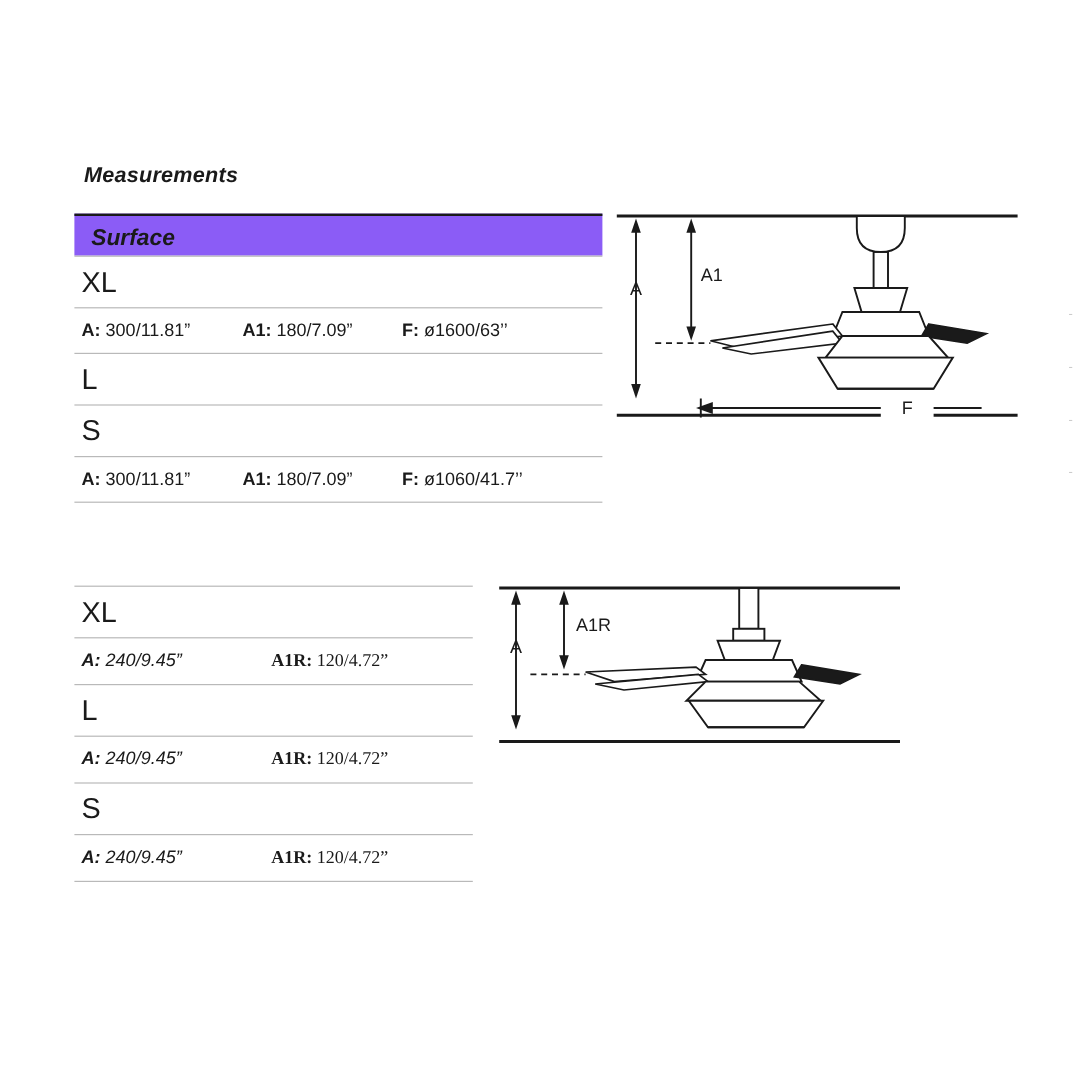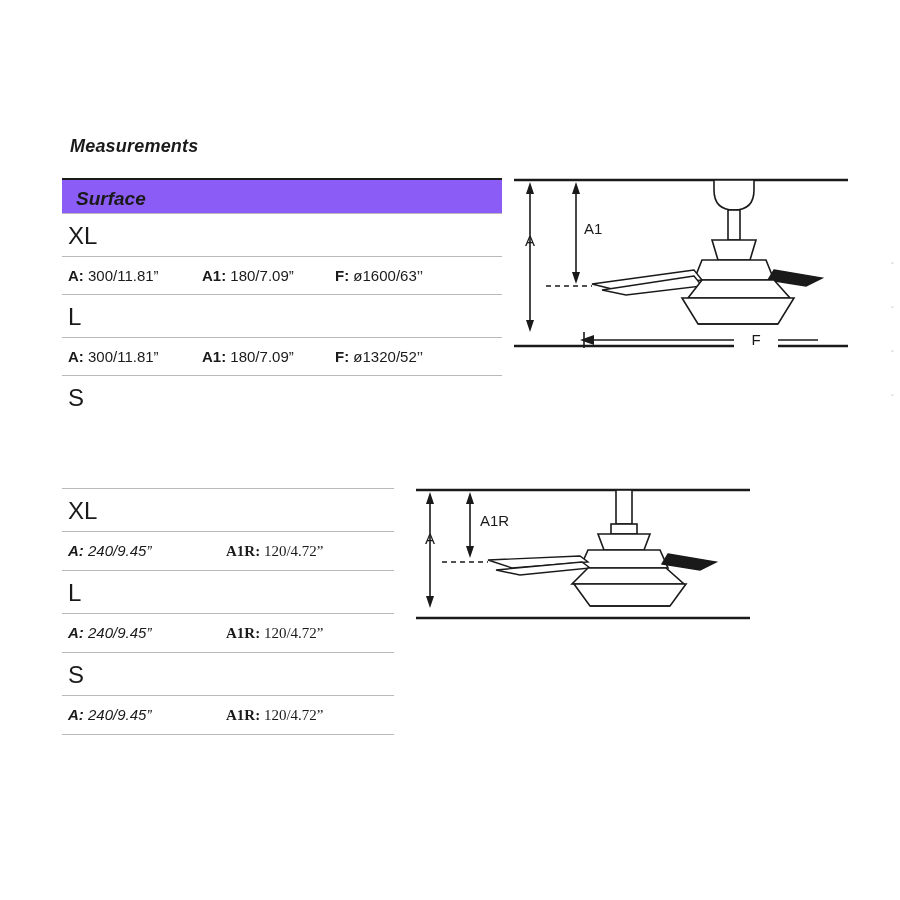--- a/index.html
+++ b/index.html
@@ -109,25 +109,25 @@
   <div class="section sec-surface">
     <div class="section-head">Surface</div>
     <div class="rows">
 
       <div class="size-row">XL</div>
       <div class="data-row">
         <span class="seg seg-a"><span class="k">A:</span> <span>300/11.81”</span></span><span class="seg seg-a1"><span class="k">A1:</span> <span>180/7.09”</span></span><span class="seg seg-f"><span class="k">F:</span> <span>ø1600/63’’</span></span>
       </div>
 
       <div class="size-row">L</div>
-      <div class="data-row">
-        <span class="seg seg-a"><span class="k">A:</span> <span>300/11.81”</span></span><span class="seg seg-a1"><span class="k">A1:</span> <span>180/7.09”</span></span><span class="seg seg-f"><span class="k">F:</span> <span>ø1320/52’’</span></span>
-      </div>
 
       <div class="size-row">S</div>
+      <div class="data-row">
+        <span class="seg seg-a"><span class="k">A:</span> <span>300/11.81”</span></span><span class="seg seg-a1"><span class="k">A1:</span> <span>180/7.09”</span></span><span class="seg seg-f"><span class="k">F:</span> <span>ø1060/41.7’’</span></span>
+      </div>
 
     </div>
   </div>
 
   <div class="drawing dr-surface">
     <svg width="350" height="200" viewBox="0 0 350 200">
 
       <line x1="8" y1="12" x2="342" y2="12" stroke="#1a1a1a" stroke-width="2.5"></line>
 
       <line x1="8" y1="178" x2="342" y2="178" stroke="#1a1a1a" stroke-width="2.5"></line>

